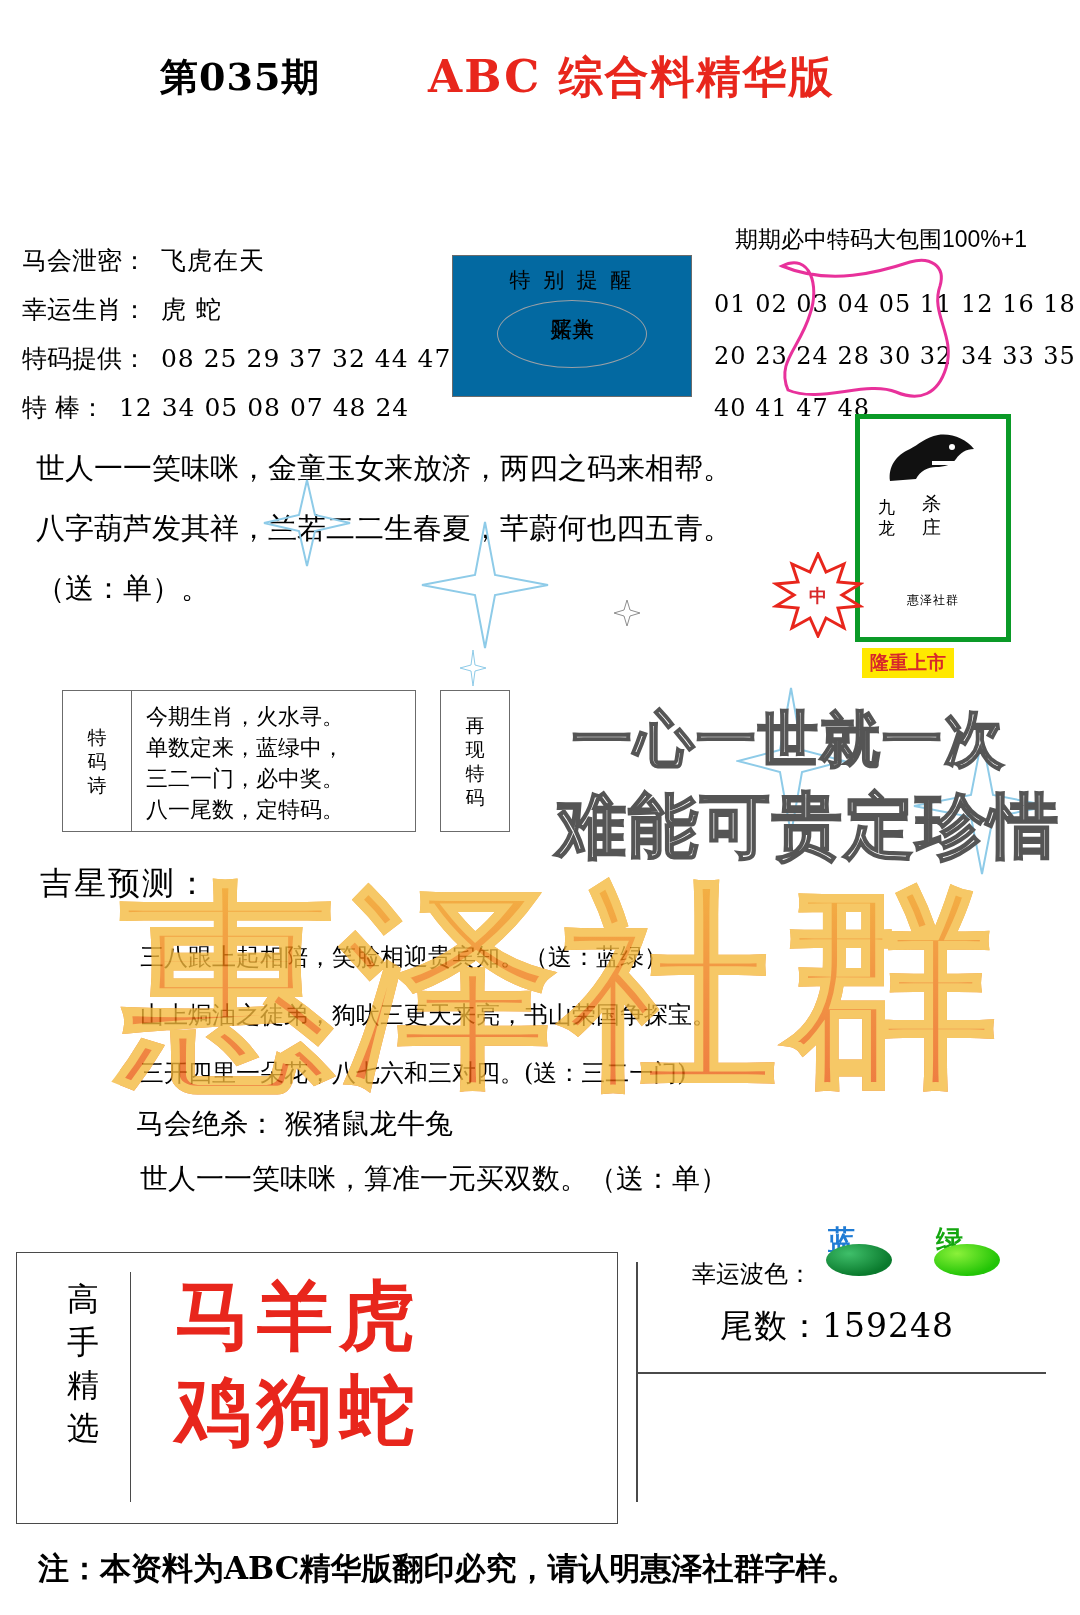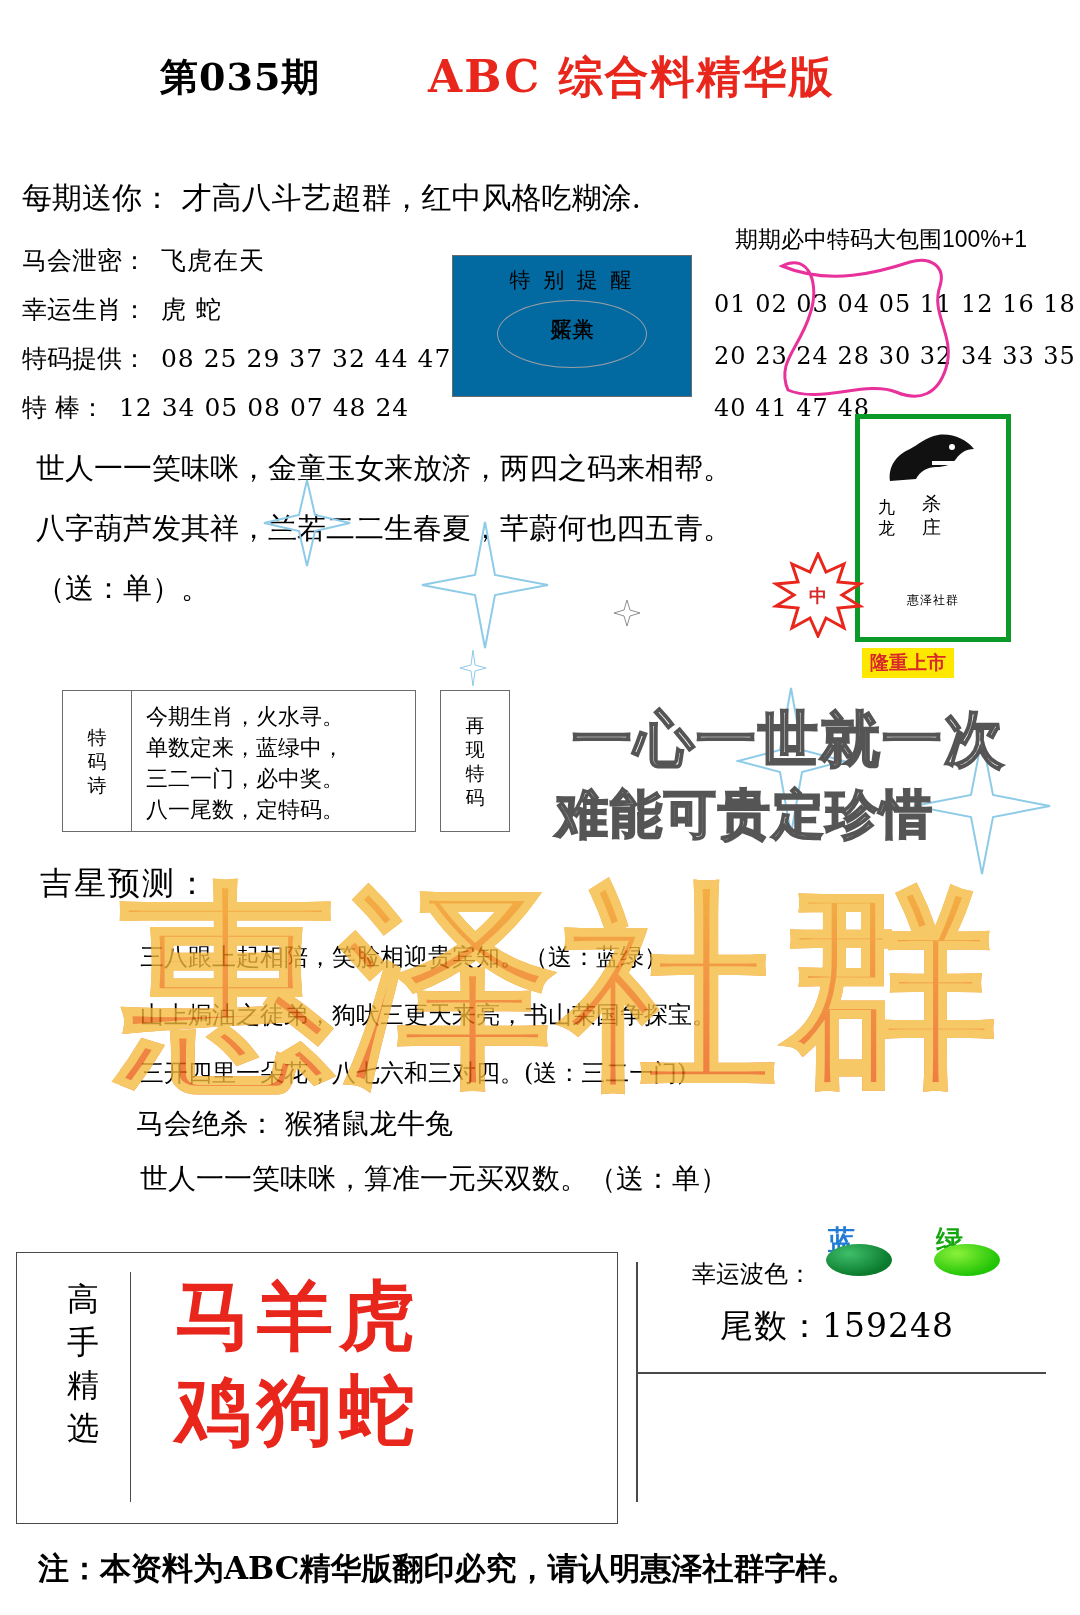--- a/index.html
+++ b/index.html
@@ -135,21 +135,21 @@
   }
 
   
   .hollow1{
     position:absolute;left:572px;top:700px;font-size:60px;font-weight:bold;
     color:#ffffff;-webkit-text-stroke:2px #555;
     font-family:"DejaVu Serif","Liberation Serif",serif;letter-spacing:2px;
     white-space:nowrap;
   }
   .hollow2{
-    position:absolute;left:556px;top:780px;font-size:52px;font-weight:bold;
+    position:absolute;left:556px;top:780px;font-size:70px;font-weight:bold;
     color:#ffffff;-webkit-text-stroke:2px #555;
     font-family:Liberation Sans, sans-serif;letter-spacing:2px;
     white-space:nowrap;
   }
 
   
   .forecast-title{
     position:absolute;left:40px;top:862px;font-size:32px;
     font-family:"DejaVu Serif","Liberation Serif",serif;letter-spacing:2px;
   }
@@ -219,21 +219,20 @@
   }
 </style>
 </head>
 <body>
 
 <div class="page">
 
   <div class="issue">第035期</div>
   <div class="main-title">ABC 综合料精华版</div>
 
-  <div class="slogan">每期送你： 才高八斗艺超群，红中风格吃糊涂.</div>
 
   <div class="info">
     <div class="row">
       <span class="lbl">马会泄密：</span>
       <span class="val">飞虎在天</span>
     </div>
     <div class="row">
       <span class="lbl">幸运生肖：</span>
       <span class="val">虎  蛇</span>
     </div>

